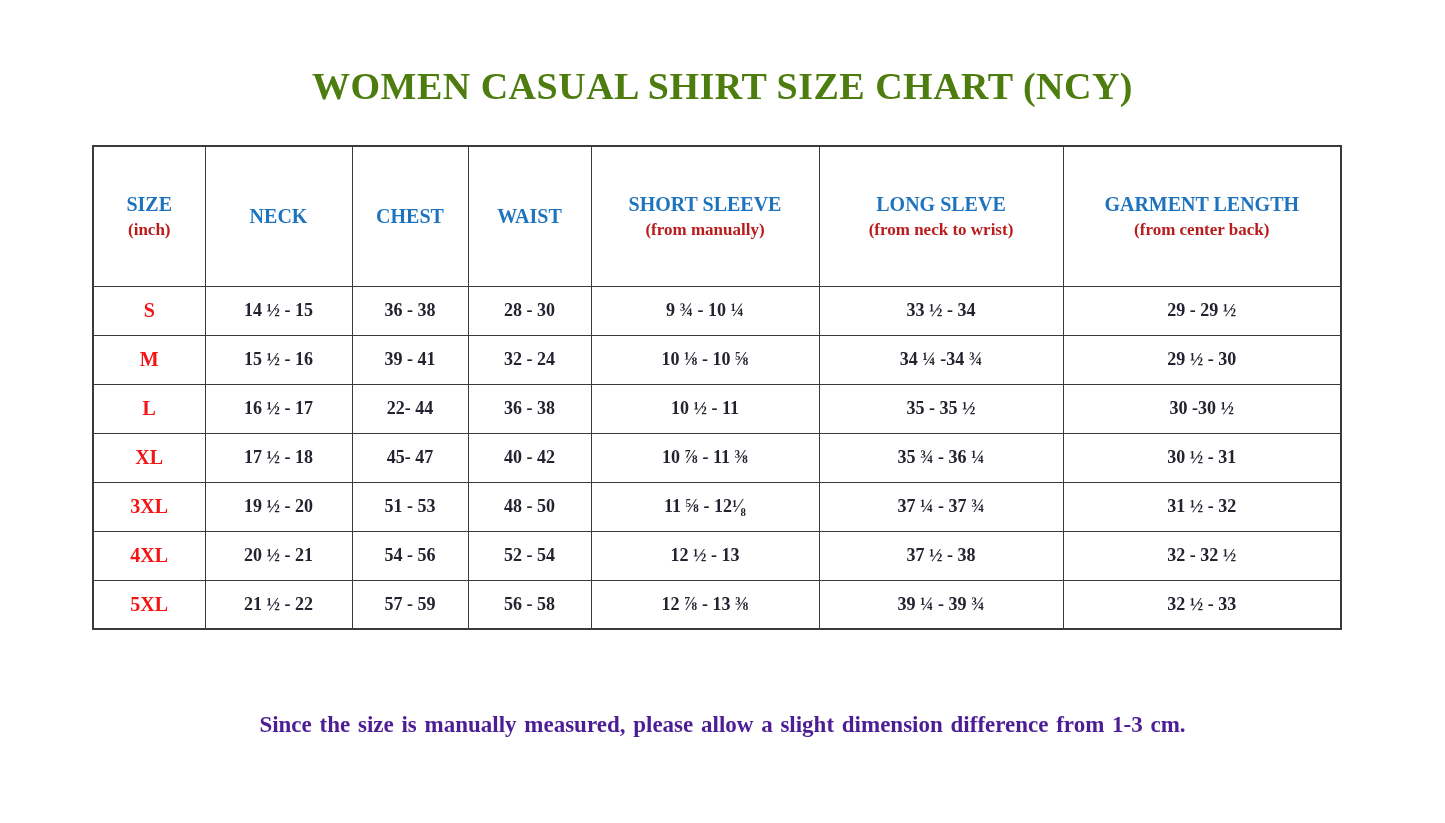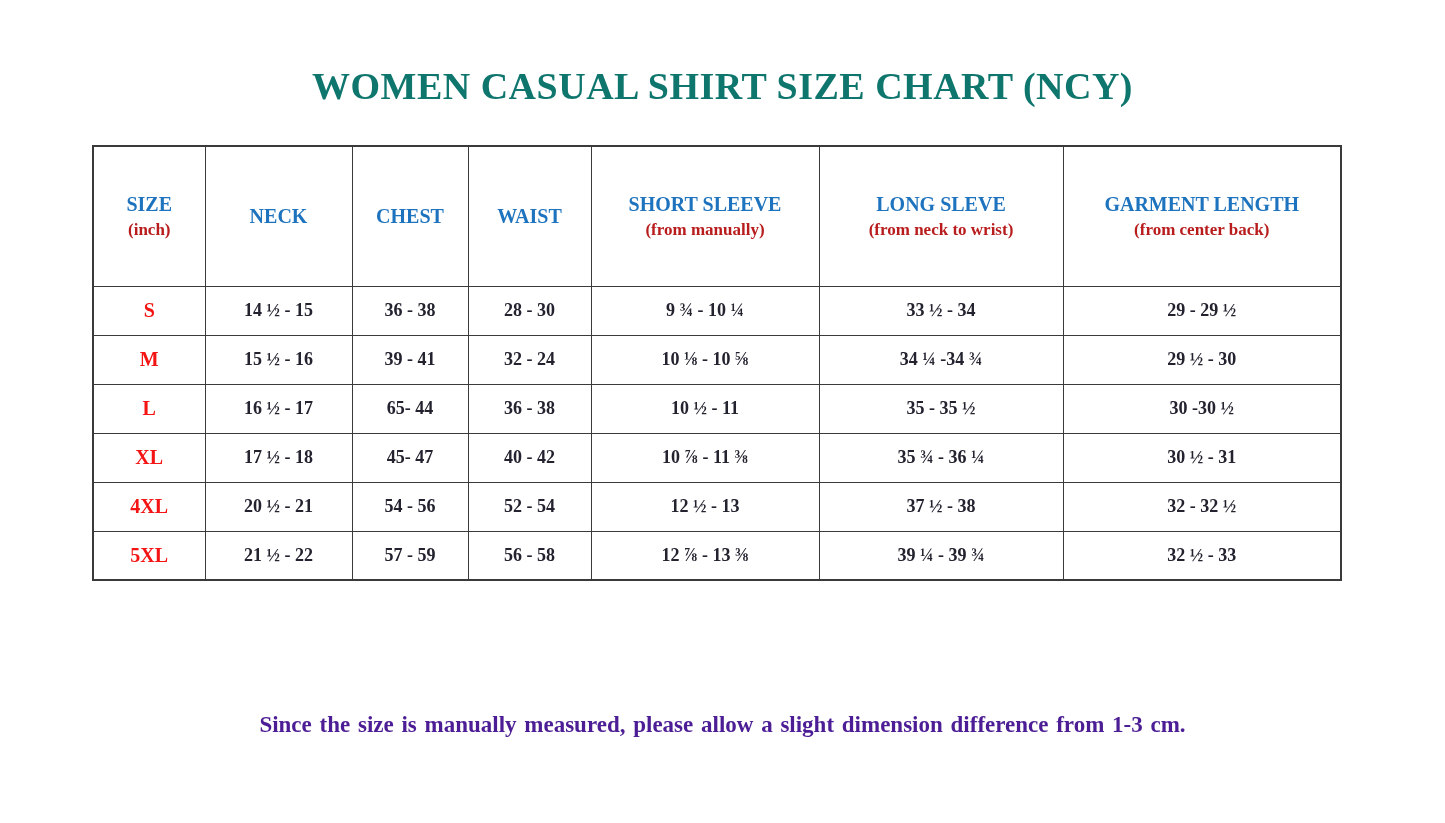--- a/index.html
+++ b/index.html
@@ -17,21 +17,21 @@
   .title {
     position: absolute;
     top: 64px;
     left: 0;
     width: 100%;
     margin: 0;
     text-align: center;
     font-size: 38px;
     font-weight: bold;
     letter-spacing: 0.5px;
-    color: #0f766e;
+    color: #4d7c0f;
   }
   table.size-table {
     position: absolute;
     left: 92px;
     top: 145px;
     width: 1248px;
     border-collapse: collapse;
     table-layout: fixed;
     border: 2.5px solid #3a3a3a;
   }
@@ -143,36 +143,45 @@
           <td class="value-cell">15 ½ - 16</td>
           <td class="value-cell">39 - 41</td>
           <td class="value-cell">32 - 24</td>
           <td class="value-cell">10 ⅛ - 10 ⅝</td>
           <td class="value-cell">34 ¼ -34 ¾</td>
           <td class="value-cell">29 ½ - 30</td>
         </tr>
         <tr>
           <td class="size-label">L</td>
           <td class="value-cell">16 ½ - 17</td>
-          <td class="value-cell">65- 44</td>
+          <td class="value-cell">22- 44</td>
           <td class="value-cell">36 - 38</td>
           <td class="value-cell">10 ½ - 11</td>
           <td class="value-cell">35 - 35 ½</td>
           <td class="value-cell">30 -30 ½</td>
         </tr>
         <tr>
           <td class="size-label">XL</td>
           <td class="value-cell">17 ½ - 18</td>
           <td class="value-cell">45- 47</td>
           <td class="value-cell">40 - 42</td>
           <td class="value-cell">10 ⅞ - 11 ⅜</td>
           <td class="value-cell">35 ¾ - 36 ¼</td>
           <td class="value-cell">30 ½ - 31</td>
         </tr>
         <tr>
+          <td class="size-label">3XL</td>
+          <td class="value-cell">19 ½ - 20</td>
+          <td class="value-cell">51 - 53</td>
+          <td class="value-cell">48 - 50</td>
+          <td class="value-cell">11 ⅝ - 12¹⁄₈</td>
+          <td class="value-cell">37 ¼ - 37 ¾</td>
+          <td class="value-cell">31 ½ - 32</td>
+        </tr>
+        <tr>
           <td class="size-label">4XL</td>
           <td class="value-cell">20 ½ - 21</td>
           <td class="value-cell">54 - 56</td>
           <td class="value-cell">52 - 54</td>
           <td class="value-cell">12 ½ - 13</td>
           <td class="value-cell">37 ½ - 38</td>
           <td class="value-cell">32 - 32 ½</td>
         </tr>
         <tr>
           <td class="size-label">5XL</td>

